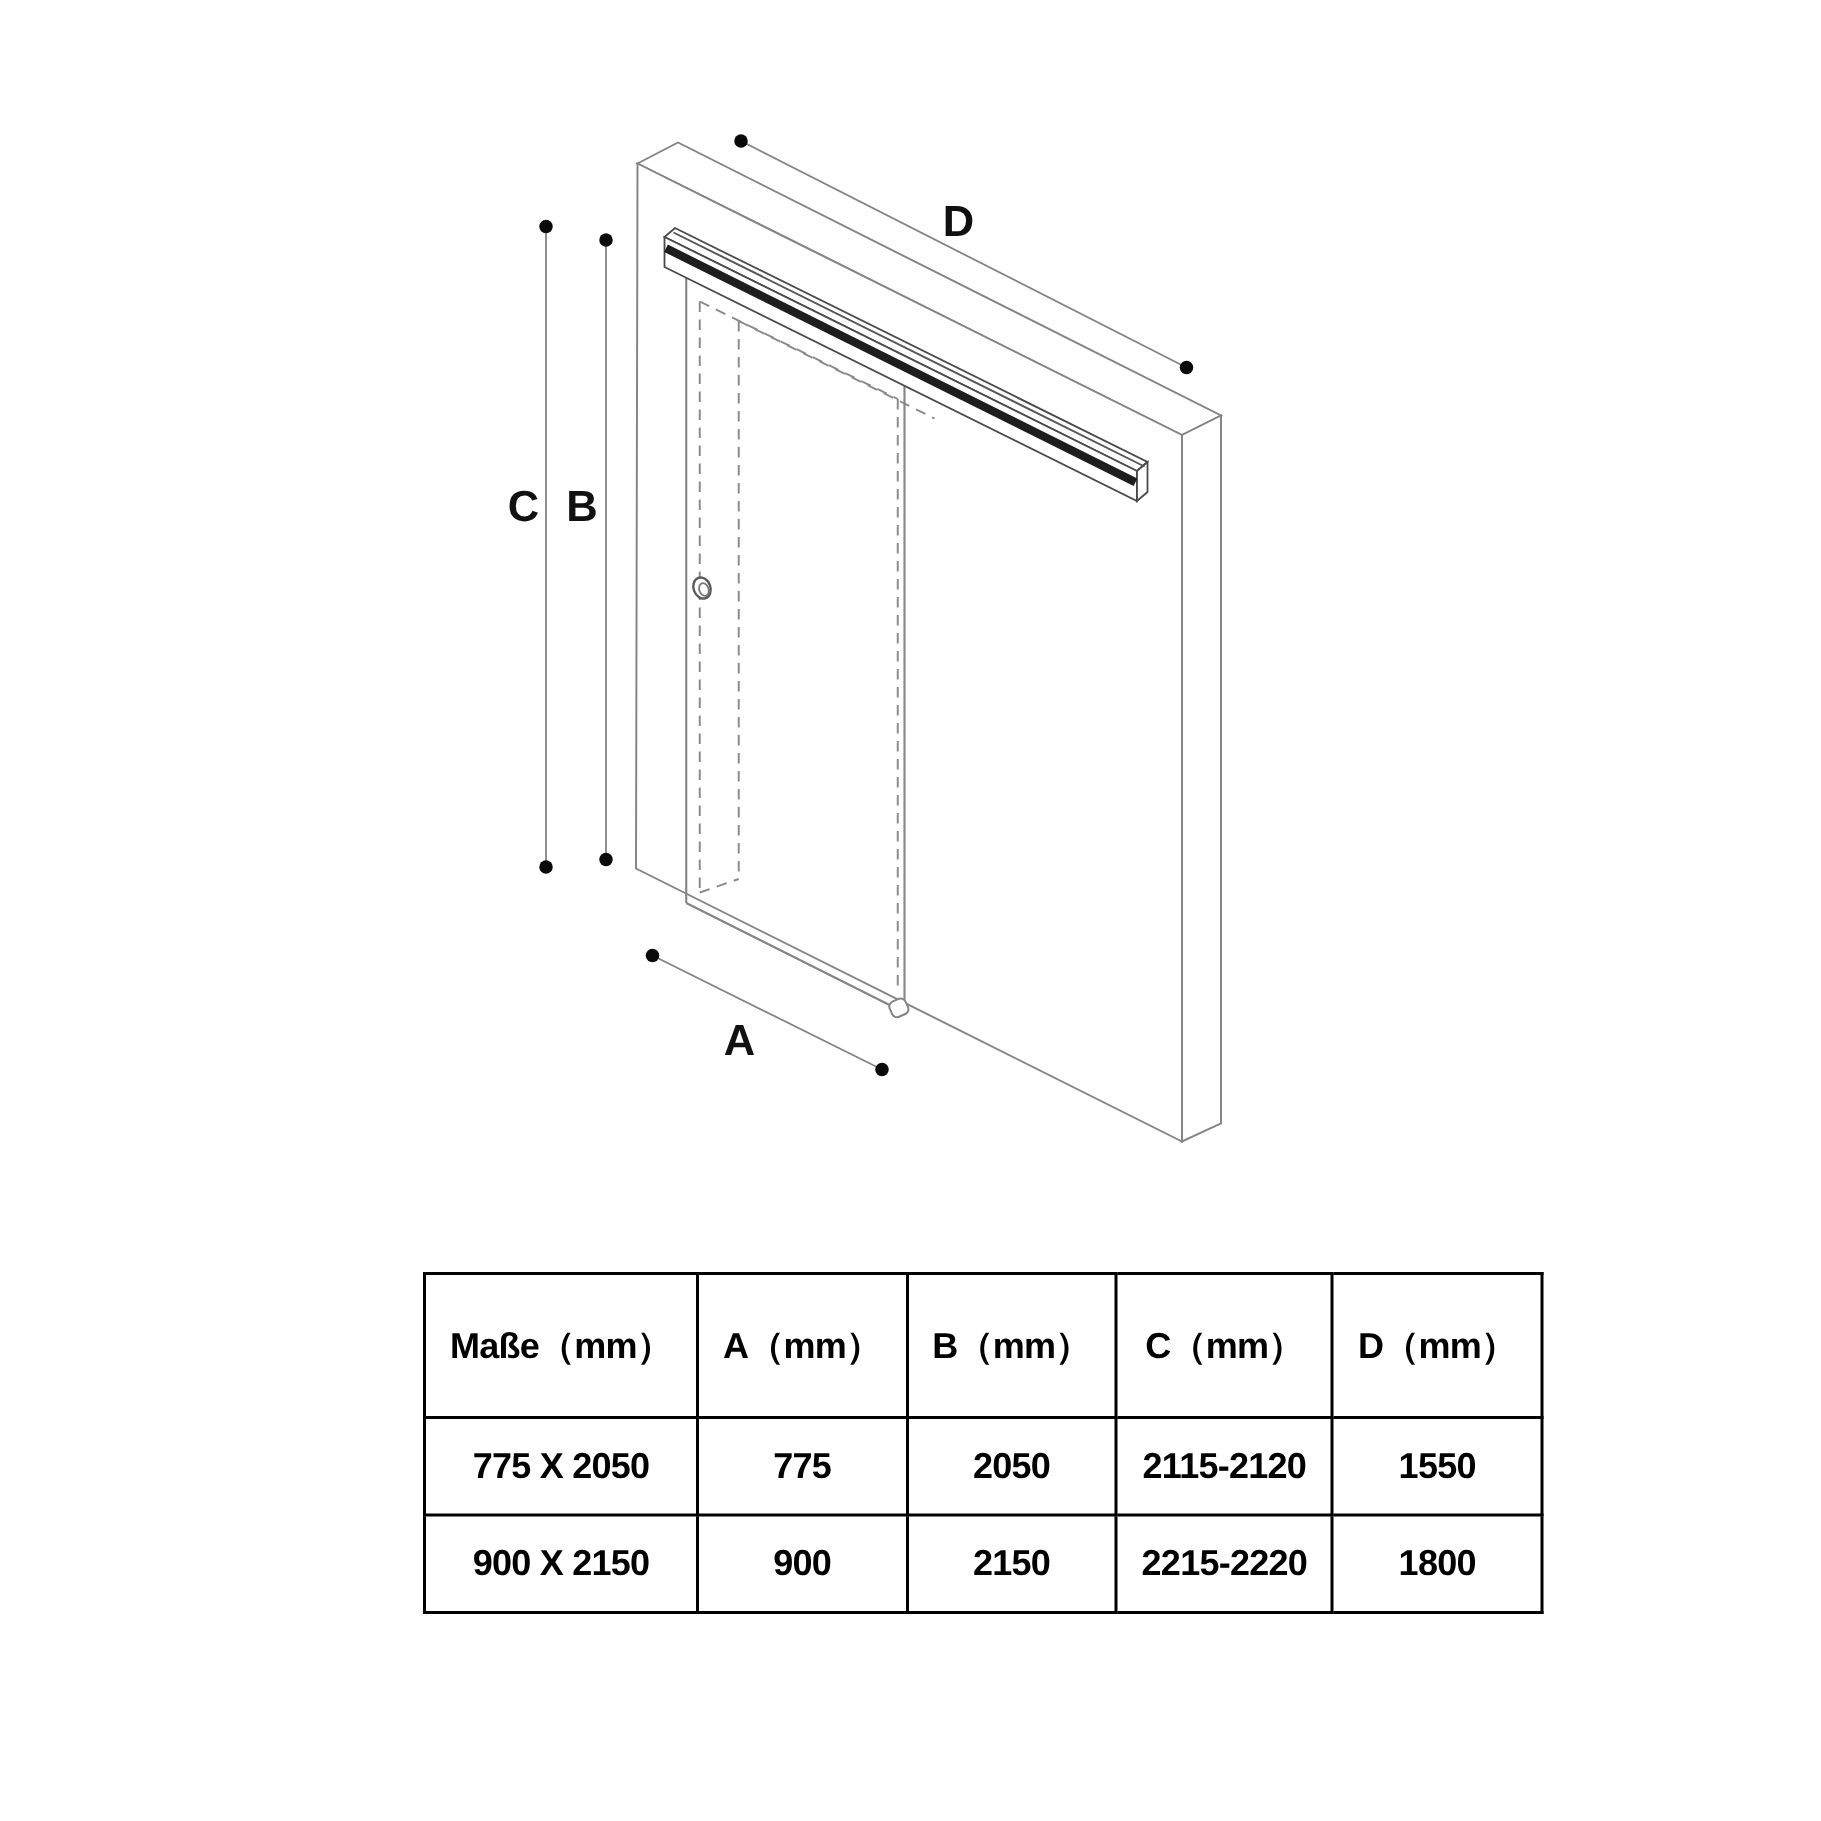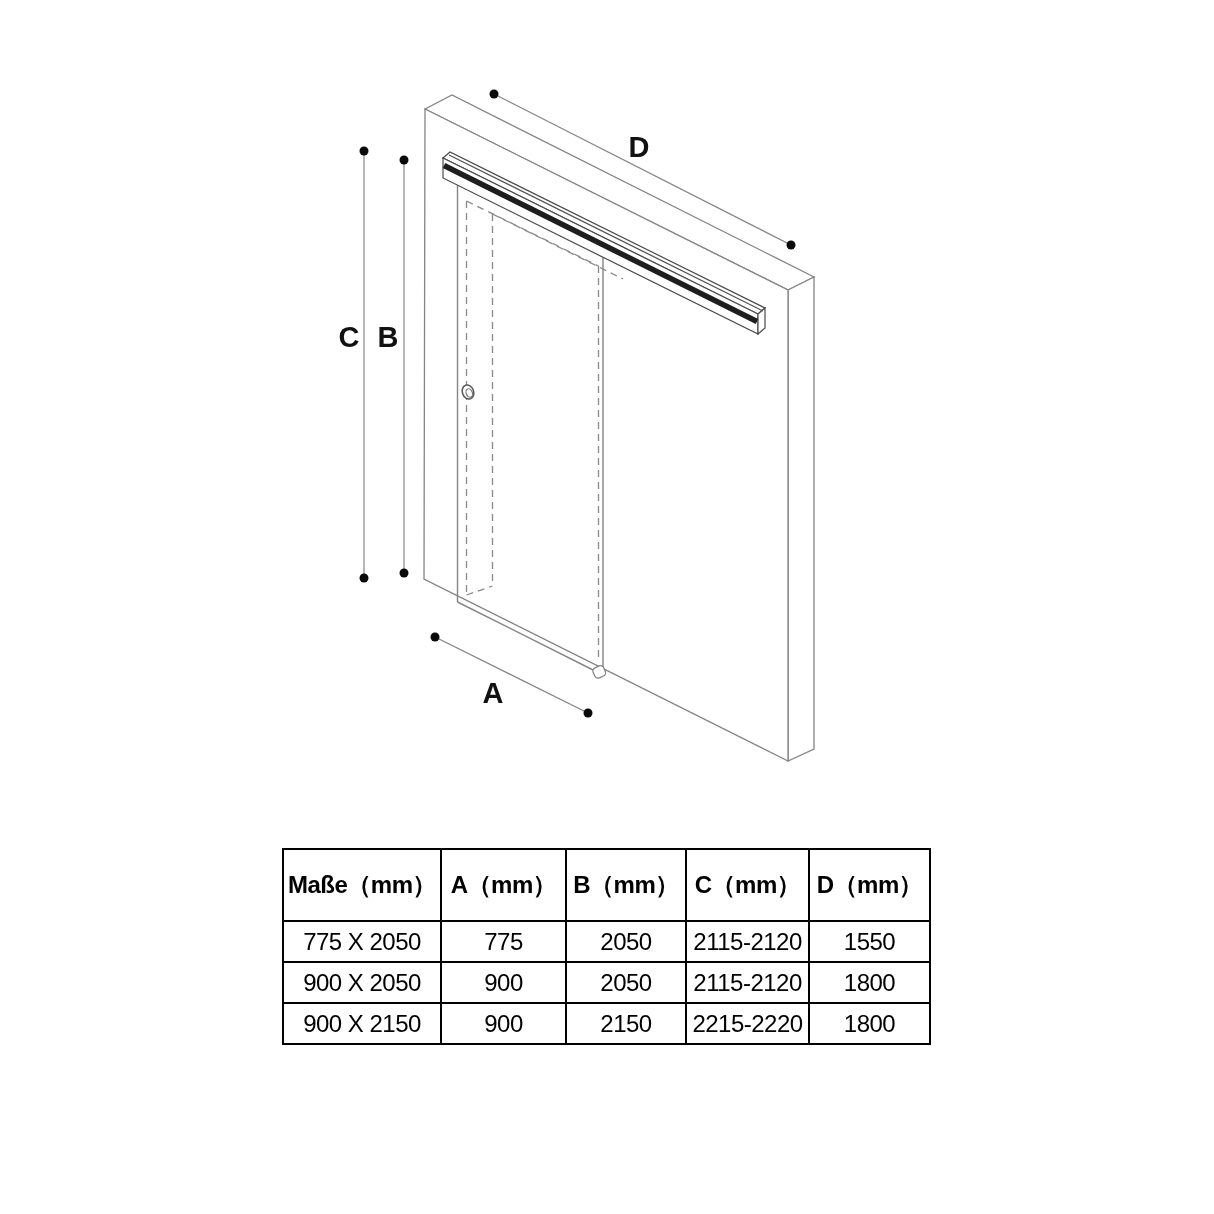--- a/index.html
+++ b/index.html
@@ -3,23 +3,23 @@
 <meta charset="utf-8">
 <style>
   html,body{margin:0;padding:0;background:#ffffff;}
   #stage{position:relative;width:1214px;height:1214px;background:#ffffff;overflow:hidden;
          font-family:"Liberation Sans",sans-serif;}
   #diagram-svg{position:absolute;left:0;top:0;}
   .dim-label{font-family:"Liberation Sans",sans-serif;font-size:29px;font-weight:bold;fill:#111;}
   #dims-table{position:absolute;left:282px;top:848px;border-collapse:collapse;table-layout:fixed;
               background:#fff;}
   #dims-table th,#dims-table td{border:2px solid #000;text-align:center;vertical-align:middle;
-              color:#000;padding:4px;letter-spacing:-0.5px;white-space:nowrap;overflow:hidden;}
+              color:#000;padding:16px;letter-spacing:-0.5px;white-space:nowrap;overflow:hidden;}
   #dims-table th{height:62px;font-size:24px;font-weight:bold;}
-  #dims-table td{height:31px;font-size:24px;font-weight:normal;}
+  #dims-table td{height:31px;font-size:24px;font-weight:bold;}
   col.c0{width:145px}col.c1{width:125px}col.c2{width:120px}col.c3{width:123px}col.c4{width:121px}
 </style>
 </head>
 <body>
 
 <div id="stage">
 
   <svg id="diagram-svg" width="1214" height="830" viewBox="0 0 1214 830">
 
     <g stroke="#848484" stroke-width="1.3" fill="#ffffff">
@@ -106,27 +106,20 @@
     </thead>
     <tbody>
       <tr>
         <td>775 X 2050</td>
         <td>775</td>
         <td>2050</td>
         <td>2115-2120</td>
         <td>1550</td>
       </tr>
       <tr>
-        <td>900 X 2050</td>
-        <td>900</td>
-        <td>2050</td>
-        <td>2115-2120</td>
-        <td>1800</td>
-      </tr>
-      <tr>
         <td>900 X 2150</td>
         <td>900</td>
         <td>2150</td>
         <td>2215-2220</td>
         <td>1800</td>
       </tr>
     </tbody>
   </table>
 </div>
 

